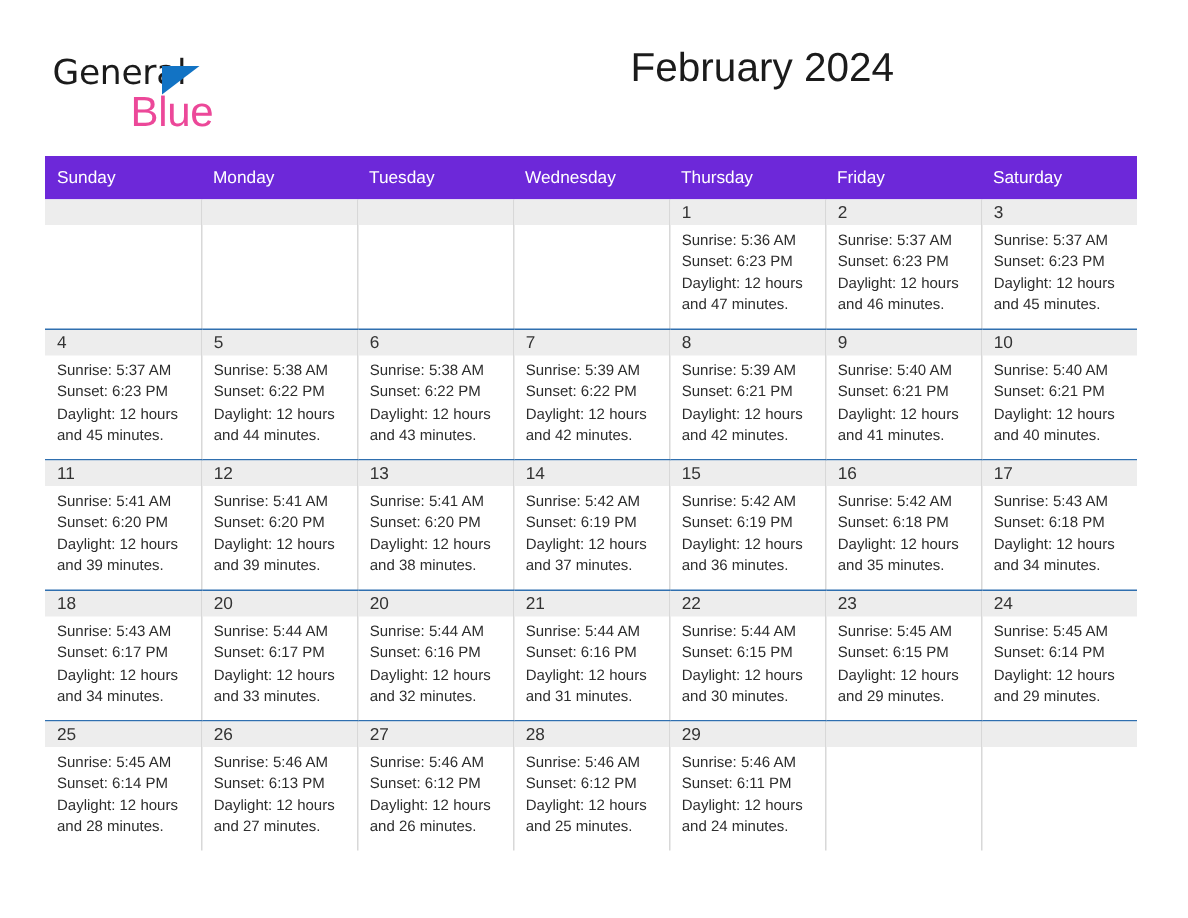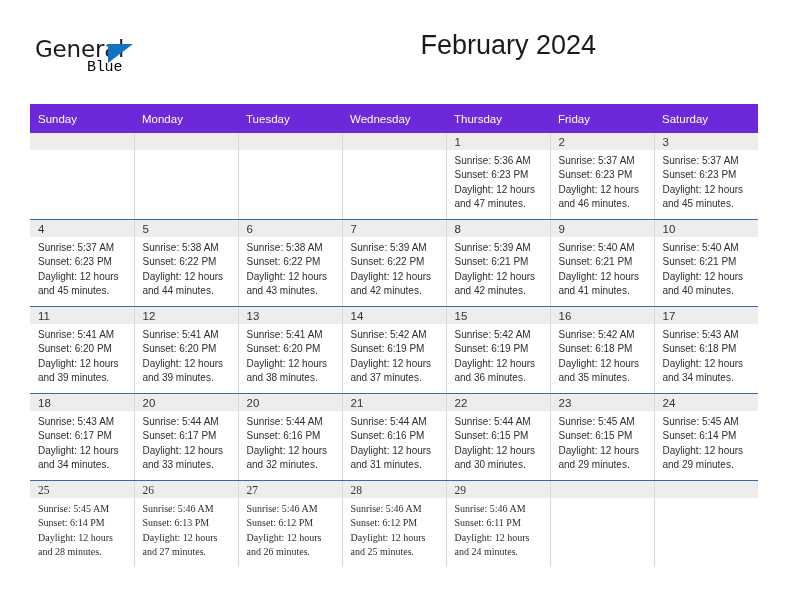--- a/index.html
+++ b/index.html
@@ -47,24 +47,24 @@
     left: 73px;
     top: 8px;
     width: 0; height: 0;
     border-left: 25px solid #1273c4;
     border-bottom: 19px solid transparent;
   }
   .brand-blue {
     position: absolute;
     left: 52px;
     top: 23px;
-    font-size: 15px;
+    font-size: 28px;
     letter-spacing: -0.2px;
-    color: #000000;
-    font-family: Liberation Mono, monospace;
+    color: #ec4899;
+    font-family: Liberation Sans, sans-serif;
   }
   .title-block {
     position: absolute;
     right: 36px;
     top: 28px;
   }
   .cal-title {
     font-size: 27px;
     color: #1b1b1b;
     line-height: 34px;
@@ -99,21 +99,21 @@
   }
   .calendar td {
     vertical-align: top;
     padding: 0;
     border-right: 1px solid #d8d8d8;
     border-bottom: 1px solid #2f6faf;
     height: 86px;
     background: #ffffff;
   }
   .calendar td:last-child { border-right: none; }
-  .calendar tr:last-child td { border-bottom: none; font-family: Liberation Serif, serif; }
+  .calendar tr:last-child td { border-bottom: none; }
 
   .cell {
     position: relative;
     height: 86px;
     box-sizing: border-box;
   }
   .daynum-band {
     background: #ededed;
     height: 17px;
     padding: 1px 0 0 8px;

